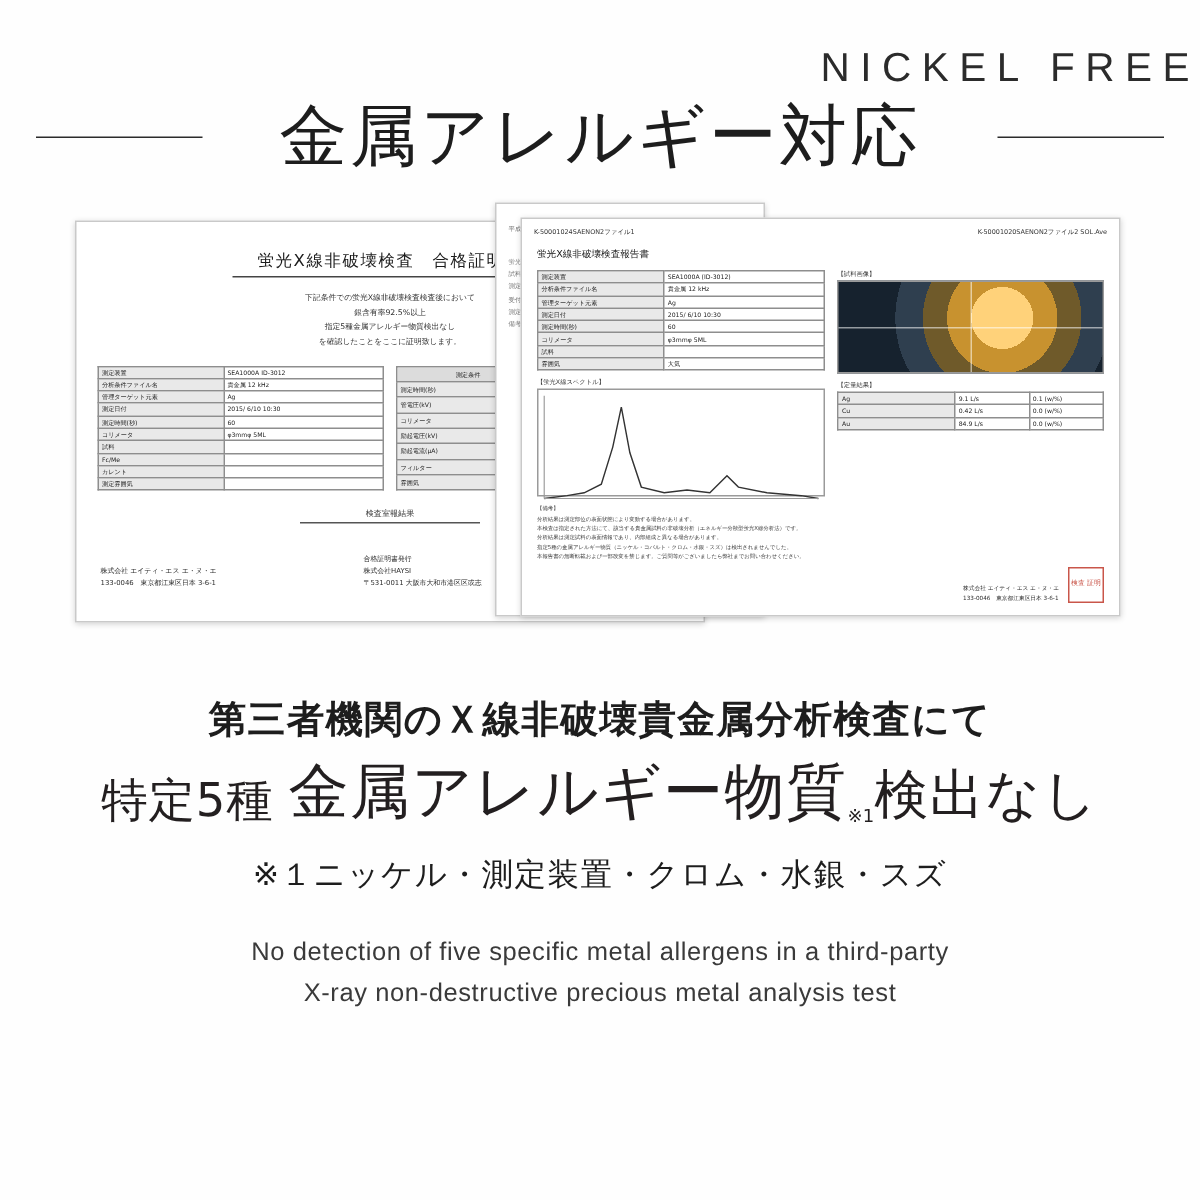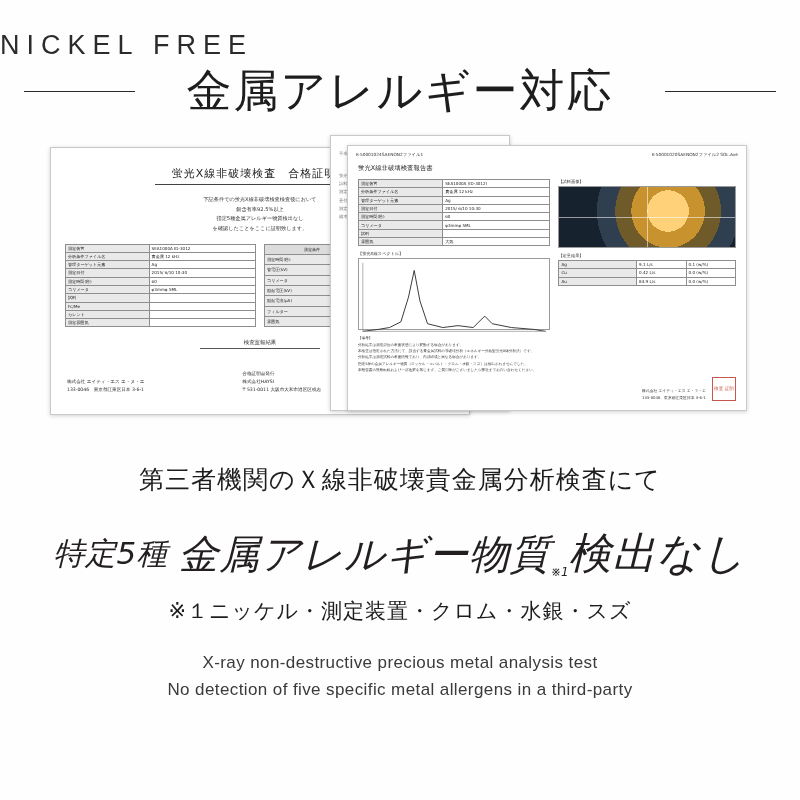--- a/index.html
+++ b/index.html
@@ -15,21 +15,21 @@
   .page {
     position: relative;
     width: 800px;
     height: 800px;
     background: #fefefe;
   }
 
   
   .header {
     padding-top: 30px;
-    text-align: left;
+    text-align: right;
   }
   .nickel-free {
     font-size: 27px;
     letter-spacing: 7px;
     color: #2b2b2b;
     font-weight: 400;
     font-family: "Liberation Sans", sans-serif;
   }
   .title-row {
     display: flex;
@@ -273,28 +273,28 @@
   .copy {
     text-align: center;
     margin-top: 14px;
     padding: 0 24px;
   }
   .line1 {
     font-size: 25px;
     color: #1d1d1d;
     font-family: "DejaVu Sans", sans-serif;
     letter-spacing: 1px;
+    font-weight: bold;
   }
   .line2 {
-    margin-top: 29px;
-    display: flex;
-    align-items: center;
+    margin-top: 4px;
+    display: flex;
+    align-items: flex-end;
     justify-content: center;
     white-space: nowrap;
-    font-style: italic;
   }
   .line2 .small-em {
     font-size: 31px;
     font-family: "DejaVu Sans", sans-serif;
     letter-spacing: 0.5px;
   }
   .line2 .big-em {
     font-size: 40px;
     font-family: "DejaVu Sans", sans-serif;
     font-weight: 400;
@@ -302,21 +302,21 @@
     margin-left: 10px;
   }
   .line2 .sup {
     font-size: 12px;
     font-family: "DejaVu Sans", sans-serif;
     align-self: flex-end;
     position: relative;
     top: -4px;
   }
   .line2 .tail-em {
-    font-size: 43px;
+    font-size: 36px;
     font-family: "DejaVu Sans", sans-serif;
     letter-spacing: 1px;
   }
   .line3 {
     margin-top: 14px;
     font-size: 21px;
     color: #1d1d1d;
     font-family: "DejaVu Sans", sans-serif;
     letter-spacing: 1px;
   }
@@ -579,17 +579,17 @@
     <div class="line2">
       <span class="small-em">特定5種</span>
       <span class="big-em">金属アレルギー物質</span>
       <span class="sup">※1</span>
       <span class="tail-em">検出なし</span>
     </div>
 
     <div class="line3">※１ニッケル・測定装置・クロム・水銀・スズ</div>
 
     <div class="en">
+      <div>No detection of five specific metal allergens in a third-party</div>
       <div>X-ray non-destructive precious metal analysis test</div>
-      <div>No detection of five specific metal allergens in a third-party</div>
     </div>
   </div>
 </div>
 
 </body></html>

